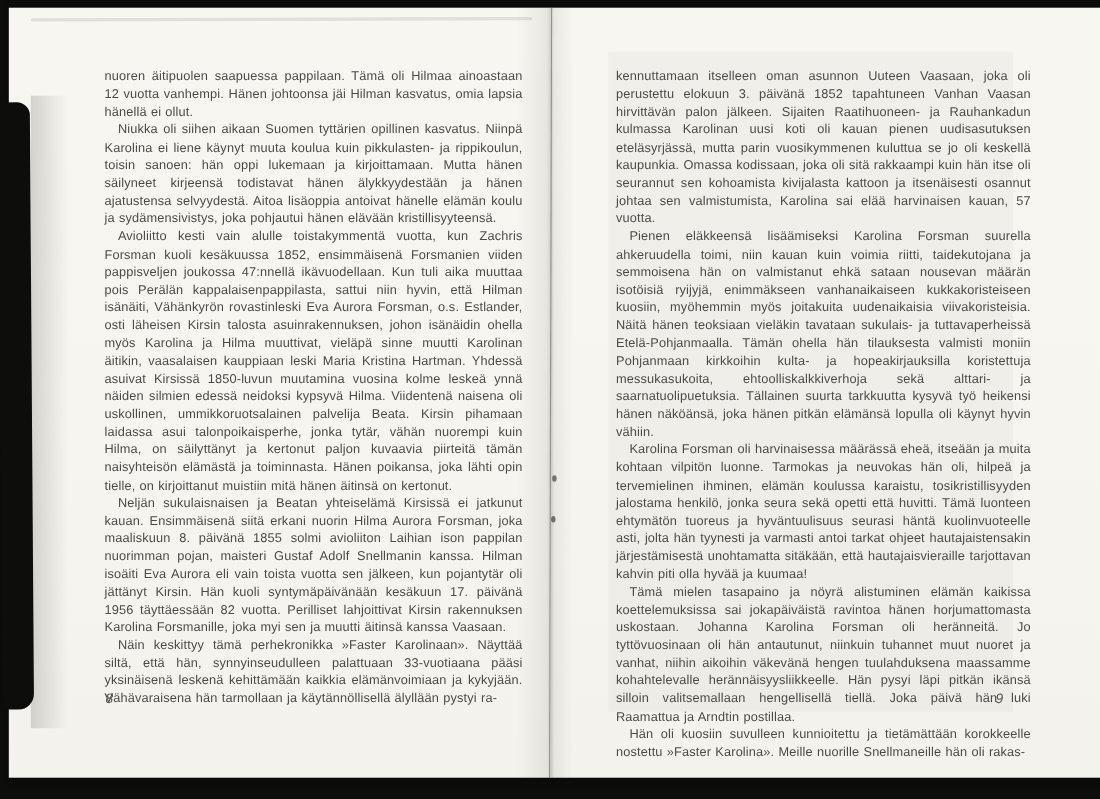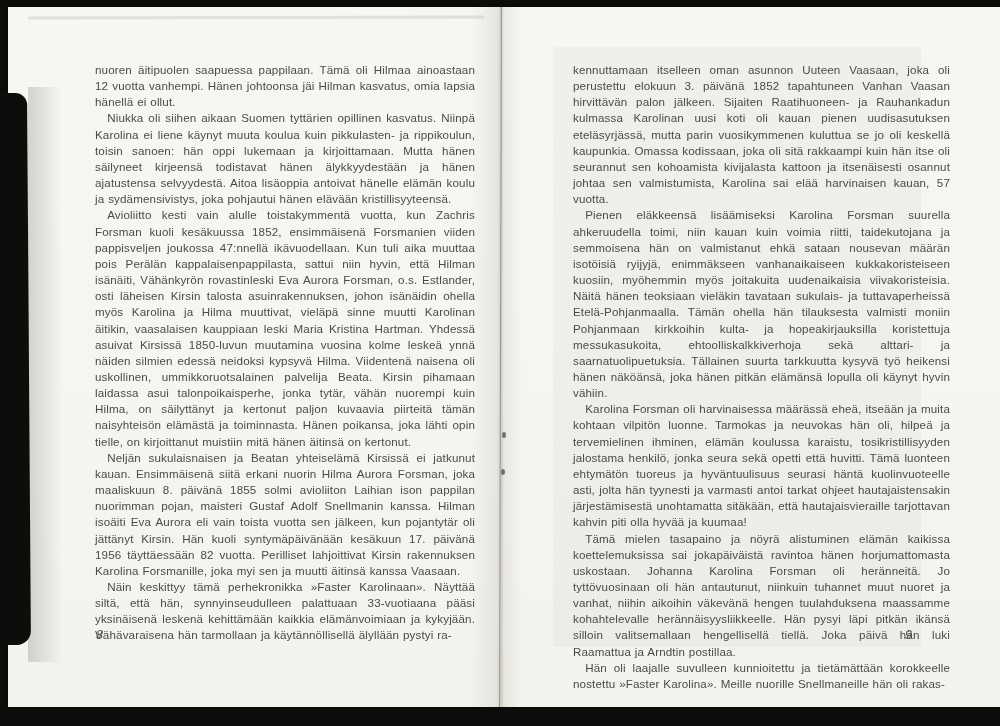--- a/index.html
+++ b/index.html
@@ -106,21 +106,21 @@
     position: absolute;
     top: 55px;
     color: #4b4a47;
     font-size: 11.6px;
     line-height: 16.15px;
     text-align: justify;
     letter-spacing: 0.012em;
     word-spacing: 0.04em;
   }
   .page-left .page-text  { left: 87px;  width: 380px; }
-  .page-right .page-text { left: 72px;  width: 377px; }
+  .page-right .page-text { left: 59px;  width: 377px; }
   .page-text p { margin: 0; text-indent: 1.05em; }
   .page-text p:first-child { text-indent: 0; }
   .page-number {
     position: absolute;
     top: 621px;
     color: #55544f;
     font-size: 12.5px;
     font-style: italic;
   }
   .page-left  .page-number { left: 88px; }
@@ -144,21 +144,21 @@
         </div>
       <div class="page-number">8</div>
     </div>
 
     <div class="page page-right">
       <div class="page-text">
           <p>kennuttamaan itselleen oman asunnon Uuteen Vaasaan, joka oli perustettu elokuun 3. päivänä 1852 tapahtuneen Vanhan Vaasan hirvittävän palon jälkeen. Sijaiten Raatihuoneen- ja Rauhankadun kulmassa Karolinan uusi koti oli kauan pienen uudisasutuksen eteläsyrjässä, mutta parin vuosikymmenen kuluttua se jo oli keskellä kaupunkia. Omassa kodissaan, joka oli sitä rakkaampi kuin hän itse oli seurannut sen kohoamista kivijalasta kattoon ja itsenäisesti osannut johtaa sen valmistumista, Karolina sai elää harvinaisen kauan, 57 vuotta.</p>
           <p>Pienen eläkkeensä lisäämiseksi Karolina Forsman suurella ahkeruudella toimi, niin kauan kuin voimia riitti, taidekutojana ja semmoisena hän on valmistanut ehkä sataan nousevan määrän isotöisiä ryijyjä, enimmäkseen vanhanaikaiseen kukkakoristeiseen kuosiin, myöhemmin myös joitakuita uudenaikaisia viivakoristeisia. Näitä hänen teoksiaan vieläkin tavataan sukulais- ja tuttavaperheissä Etelä-Pohjanmaalla. Tämän ohella hän tilauksesta valmisti moniin Pohjanmaan kirkkoihin kulta- ja hopeakirjauksilla koristettuja messukasukoita, ehtoolliskalkkiverhoja sekä alttari- ja saarnatuolipuetuksia. Tällainen suurta tarkkuutta kysyvä työ heikensi hänen näköänsä, joka hänen pitkän elämänsä lopulla oli käynyt hyvin vähiin.</p>
           <p>Karolina Forsman oli harvinaisessa määrässä eheä, itseään ja muita kohtaan vilpitön luonne. Tarmokas ja neuvokas hän oli, hilpeä ja tervemielinen ihminen, elämän koulussa karaistu, tosikristillisyyden jalostama henkilö, jonka seura sekä opetti että huvitti. Tämä luonteen ehtymätön tuoreus ja hyväntuulisuus seurasi häntä kuolinvuoteelle asti, jolta hän tyynesti ja varmasti antoi tarkat ohjeet hautajaistensakin järjestämisestä unohtamatta sitäkään, että hautajaisvieraille tarjottavan kahvin piti olla hyvää ja kuumaa!</p>
           <p>Tämä mielen tasapaino ja nöyrä alistuminen elämän kaikissa koettelemuksissa sai jokapäiväistä ravintoa hänen horjumattomasta uskostaan. Johanna Karolina Forsman oli heränneitä. Jo tyttövuosinaan oli hän antautunut, niinkuin tuhannet muut nuoret ja vanhat, niihin aikoihin väkevänä hengen tuulahduksena maassamme kohahtelevalle herännäisyysliikkeelle. Hän pysyi läpi pitkän ikänsä silloin valitsemallaan hengellisellä tiellä. Joka päivä hän luki Raamattua ja Arndtin postillaa.</p>
-          <p>Hän oli laajalle suvulleen kunnioitettu ja tietämättään korokkeelle nostettu »Faster Karolina». Meille nuorille Snellmaneille hän oli rakas-</p>
+          <p>Hän oli kuosiin suvulleen kunnioitettu ja tietämättään korokkeelle nostettu »Faster Karolina». Meille nuorille Snellmaneille hän oli rakas-</p>
         </div>
       <div class="page-number">9</div>
     </div>
 
     <div class="gutter"></div>
     <div class="gutter-line"></div>
     <div class="binding-mark m1"></div>
     <div class="binding-mark m2"></div>
     <div class="left-edge-shade"></div>
   </div>

